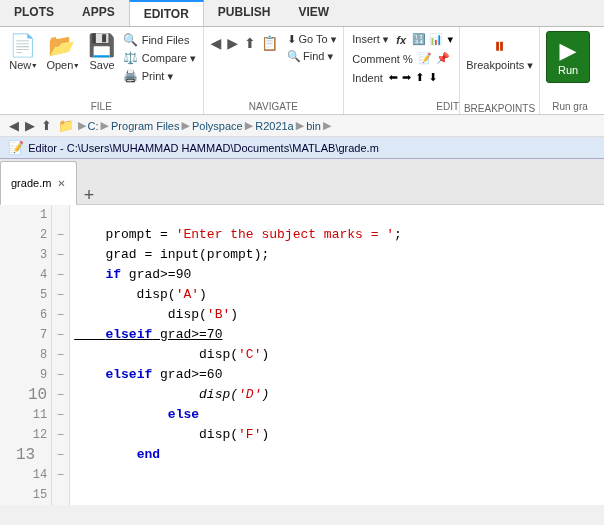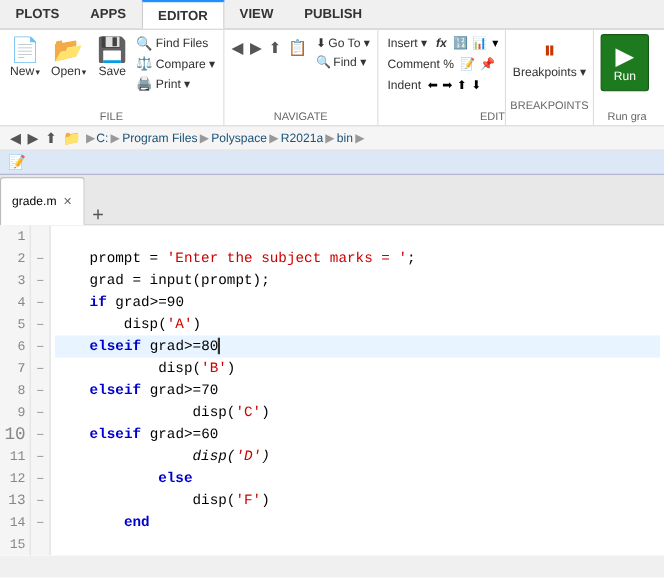--- a/index.html
+++ b/index.html
@@ -5,22 +5,22 @@
     * { margin: 0; padding: 0; box-sizing: border-box; }
     body { font-family: 'Segoe UI', Arial, sans-serif; font-size: 12px; background: #f0f0f0; width: 604px; height: 525px; overflow: hidden; }
   </style>
 </head>
 <body>
 
 <div style="display:flex; background:#f0f0f0; border-bottom:1px solid #bbb;">
   <div style="padding:5px 14px; font-size:12px; color:#333; cursor:pointer; font-weight:bold;">PLOTS</div>
   <div style="padding:5px 14px; font-size:12px; color:#333; cursor:pointer; font-weight:bold;">APPS</div>
   <div style="padding:5px 14px; font-size:12px; color:#333; cursor:pointer; font-weight:bold; background:white; border-top:2px solid #1e90ff; border-left:1px solid #ccc; border-right:1px solid #ccc;">EDITOR</div>
+  <div style="padding:5px 14px; font-size:12px; color:#333; cursor:pointer; font-weight:bold;">PUBLISH</div>
   <div style="padding:5px 14px; font-size:12px; color:#333; cursor:pointer; font-weight:bold;">VIEW</div>
-  <div style="padding:5px 14px; font-size:12px; color:#333; cursor:pointer; font-weight:bold;">PUBLISH</div>
 </div>
 
 <div style="display:flex; background:white; border-bottom:1px solid #ccc; min-height:88px; align-items:stretch;">
 
   <div style="display:flex; flex-direction:column; border-right:1px solid #ddd; padding:2px 4px 16px 4px; position:relative; min-width:130px;">
     <div style="display:flex; flex-direction:row; align-items:flex-start; flex:1;">
 
       <div style="display:flex;flex-direction:column;align-items:center;padding:4px 5px;cursor:pointer;font-size:11px;color:#333;">
         <span style="font-size:22px;">📄</span>
         <span style="display:flex;align-items:center;">New <span style="font-size:8px;margin-left:1px;">▾</span></span>
@@ -92,21 +92,21 @@
       </div>
     </div>
     <div style="font-size:10px;color:#666;text-align:right;position:absolute;bottom:2px;left:0;right:0;">EDIT</div>
   </div>
 
   <div style="display:flex;flex-direction:column;border-right:1px solid #ddd;padding:2px 6px 16px 6px;position:relative;min-width:80px;">
     <div style="display:flex;flex-direction:column;align-items:center;flex:1;padding-top:4px;">
       <div style="font-size:22px;color:#cc3300;">⏸</div>
       <div style="font-size:11px;color:#333;cursor:pointer;white-space:nowrap;">Breakpoints ▾</div>
     </div>
-    <div style="font-size:10px;color:#666;text-align:center;position:absolute;bottom:12px;left:0;right:0;">BREAKPOINTS</div>
+    <div style="font-size:10px;color:#666;text-align:center;position:absolute;bottom:0;left:0;right:0;">BREAKPOINTS</div>
   </div>
 
   <div style="display:flex;flex-direction:column;padding:2px 6px 16px 6px;position:relative;min-width:60px;">
     <div style="display:flex;flex-direction:row;align-items:flex-start;flex:1;padding-top:2px;">
       <div style="background:#1e7a1e;color:white;border:1px solid #155715;border-radius:3px;padding:6px 8px;cursor:pointer;display:flex;flex-direction:column;align-items:center;font-size:11px;min-width:44px;">
         <span style="font-size:22px;color:white;">▶</span>
         <span>Run</span>
       </div>
     </div>
     <div style="font-size:10px;color:#666;text-align:center;position:absolute;bottom:2px;left:0;right:0;">Run gra</div>
@@ -126,20 +126,21 @@
   <span style="cursor:pointer;color:#1a5276;">Polyspace</span>
   <span style="color:#999;margin:0 2px;">▶</span>
   <span style="cursor:pointer;color:#1a5276;">R2021a</span>
   <span style="color:#999;margin:0 2px;">▶</span>
   <span style="cursor:pointer;color:#1a5276;">bin</span>
   <span style="color:#999;margin:0 2px;">▶</span>
 </div>
 
 <div style="background:#dce8f5;border-bottom:1px solid #aac;padding:3px 8px;font-size:11px;color:#003;display:flex;align-items:center;">
   <span style="margin-right:4px;color:#1a5276;font-size:13px;">📝</span>
+  <span>Editor - C:\Users\MUHAMMAD HAMMAD\Documents\MATLAB\grade.m</span>
 </div>
 
 <div style="display:flex;align-items:flex-end;background:#e8e8e8;border-bottom:1px solid #ccc;padding-top:2px;">
   <div style="display:flex;align-items:center;background:white;border:1px solid #bbb;border-bottom:1px solid white;padding:15px 10px;font-size:11px;cursor:pointer;margin-right:1px;border-radius:3px 3px 0 0;margin-bottom:-1px;">
     <span>grade.m</span>
     <span style="margin-left:6px;color:#666;font-size:10px;cursor:pointer;">✕</span>
   </div>
   <div style="background:none;border:none;font-size:18px;cursor:pointer;padding:0 6px;color:#555;line-height:1;">+</div>
 </div>
 
@@ -151,21 +152,21 @@
     <div style="color:#888;font-size:12px;text-align:right;padding:0 4px;line-height:20px;height:20px;">3</div>
     <div style="color:#888;font-size:12px;text-align:right;padding:0 4px;line-height:20px;height:20px;">4</div>
     <div style="color:#888;font-size:12px;text-align:right;padding:0 4px;line-height:20px;height:20px;">5</div>
     <div style="color:#888;font-size:12px;text-align:right;padding:0 4px;line-height:20px;height:20px;">6</div>
     <div style="color:#888;font-size:12px;text-align:right;padding:0 4px;line-height:20px;height:20px;">7</div>
     <div style="color:#888;font-size:12px;text-align:right;padding:0 4px;line-height:20px;height:20px;">8</div>
     <div style="color:#888;font-size:12px;text-align:right;padding:0 4px;line-height:20px;height:20px;">9</div>
     <div style="color:#888;font-size:16px;text-align:right;padding:0 4px;line-height:20px;height:20px;">10</div>
     <div style="color:#888;font-size:12px;text-align:right;padding:0 4px;line-height:20px;height:20px;">11</div>
     <div style="color:#888;font-size:12px;text-align:right;padding:0 4px;line-height:20px;height:20px;">12</div>
-    <div style="color:#888;font-size:13px;text-align:right;padding:0 4px;line-height:20px;height:20px;">13</div>
+    <div style="color:#888;font-size:16px;text-align:right;padding:0 16px;line-height:20px;height:20px;">13</div>
     <div style="color:#888;font-size:12px;text-align:right;padding:0 4px;line-height:20px;height:20px;">14</div>
     <div style="color:#888;font-size:12px;text-align:right;padding:0 4px;line-height:20px;height:20px;">15</div>
   </div>
 
   <div style="background:#f5f5f5;border-right:1px solid #ddd;min-width:18px;display:flex;flex-direction:column;color:#999;">
     <div style="height:20px;line-height:20px;text-align:center;"></div>
     <div style="height:20px;line-height:20px;text-align:center;">–</div>
     <div style="height:20px;line-height:20px;text-align:center;">–</div>
     <div style="height:20px;line-height:20px;text-align:center;">–</div>
     <div style="height:20px;line-height:20px;text-align:center;">–</div>
@@ -186,25 +187,24 @@
     <div style="height:20px;line-height:20px;white-space:pre;"></div>
 
     <div style="height:20px;line-height:20px;white-space:pre;">    prompt = <span style="color:#cc0000;">'Enter the subject marks = '</span>;</div>
 
     <div style="height:20px;line-height:20px;white-space:pre;">    grad = input(prompt);</div>
 
     <div style="height:20px;line-height:20px;white-space:pre;">    <span style="color:#0000cc;font-weight:bold;">if</span> grad&gt;=90</div>
 
     <div style="height:20px;line-height:20px;white-space:pre;">        disp(<span style="color:#cc0000;">'A'</span>)</div>
 
-    <div style="height:20px;line-height:20px;white-space:pre;background:#e8f4ff;">    <span style="color:#0000cc;font-weight:bold;">elseif</span> grad&gt;=80<span style="border-left:2px solid #333;"></span></div>
 
     <div style="height:20px;line-height:20px;white-space:pre;">            disp(<span style="color:#cc0000;">'B'</span>)</div>
 
-    <div style="height:20px;line-height:20px;white-space:pre;">    <span style="color:#0000cc;font-weight:bold;">elseif</span> grad&gt;=70</div>
+    <div style="height:20px;line-height:20px;white-space:pre;text-decoration:underline;">    <span style="color:#0000cc;font-weight:bold;">elseif</span> grad&gt;=70</div>
 
     <div style="height:20px;line-height:20px;white-space:pre;">                disp(<span style="color:#cc0000;">'C'</span>)</div>
 
     <div style="height:20px;line-height:20px;white-space:pre;">    <span style="color:#0000cc;font-weight:bold;">elseif</span> grad&gt;=60</div>
 
     <div style="height:20px;line-height:20px;white-space:pre;font-style:italic;">                disp(<span style="color:#cc0000;">'D'</span>)</div>
 
     <div style="height:20px;line-height:20px;white-space:pre;">            <span style="color:#0000cc;font-weight:bold;">else</span></div>
 
     <div style="height:20px;line-height:20px;white-space:pre;">                disp(<span style="color:#cc0000;">'F'</span>)</div>

